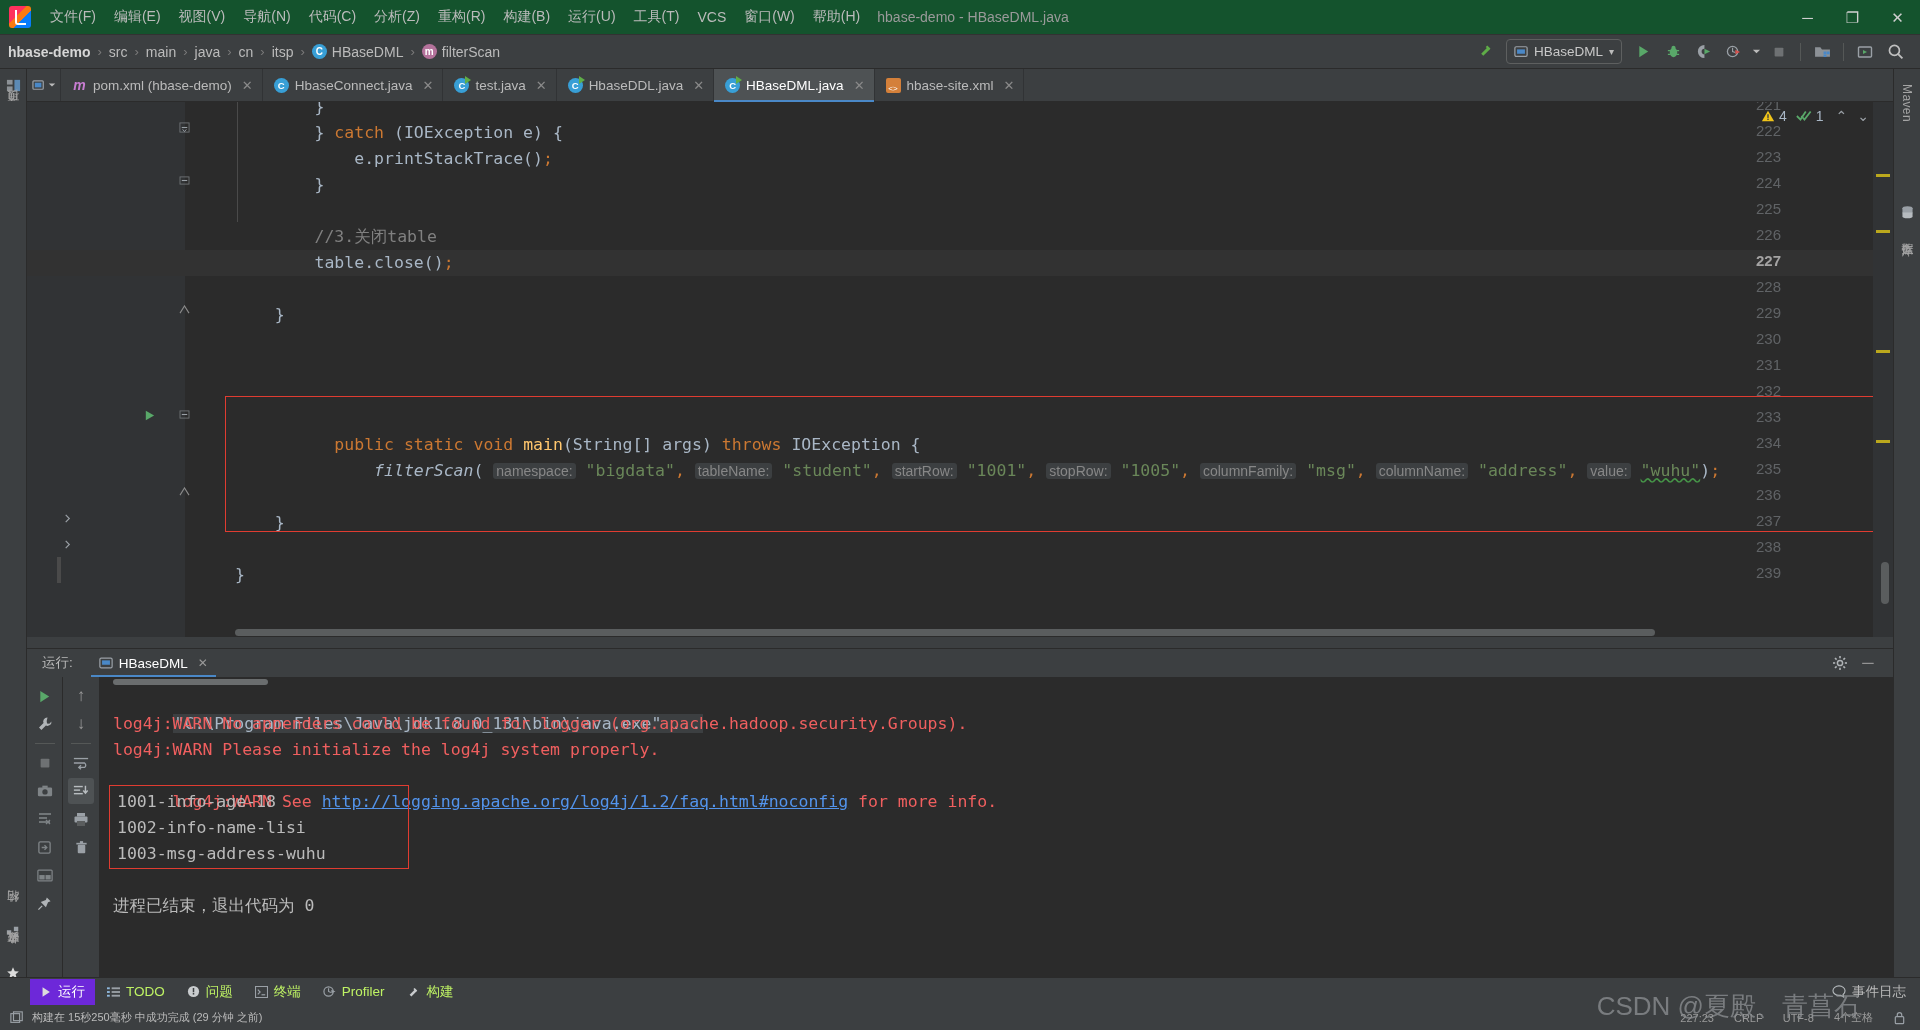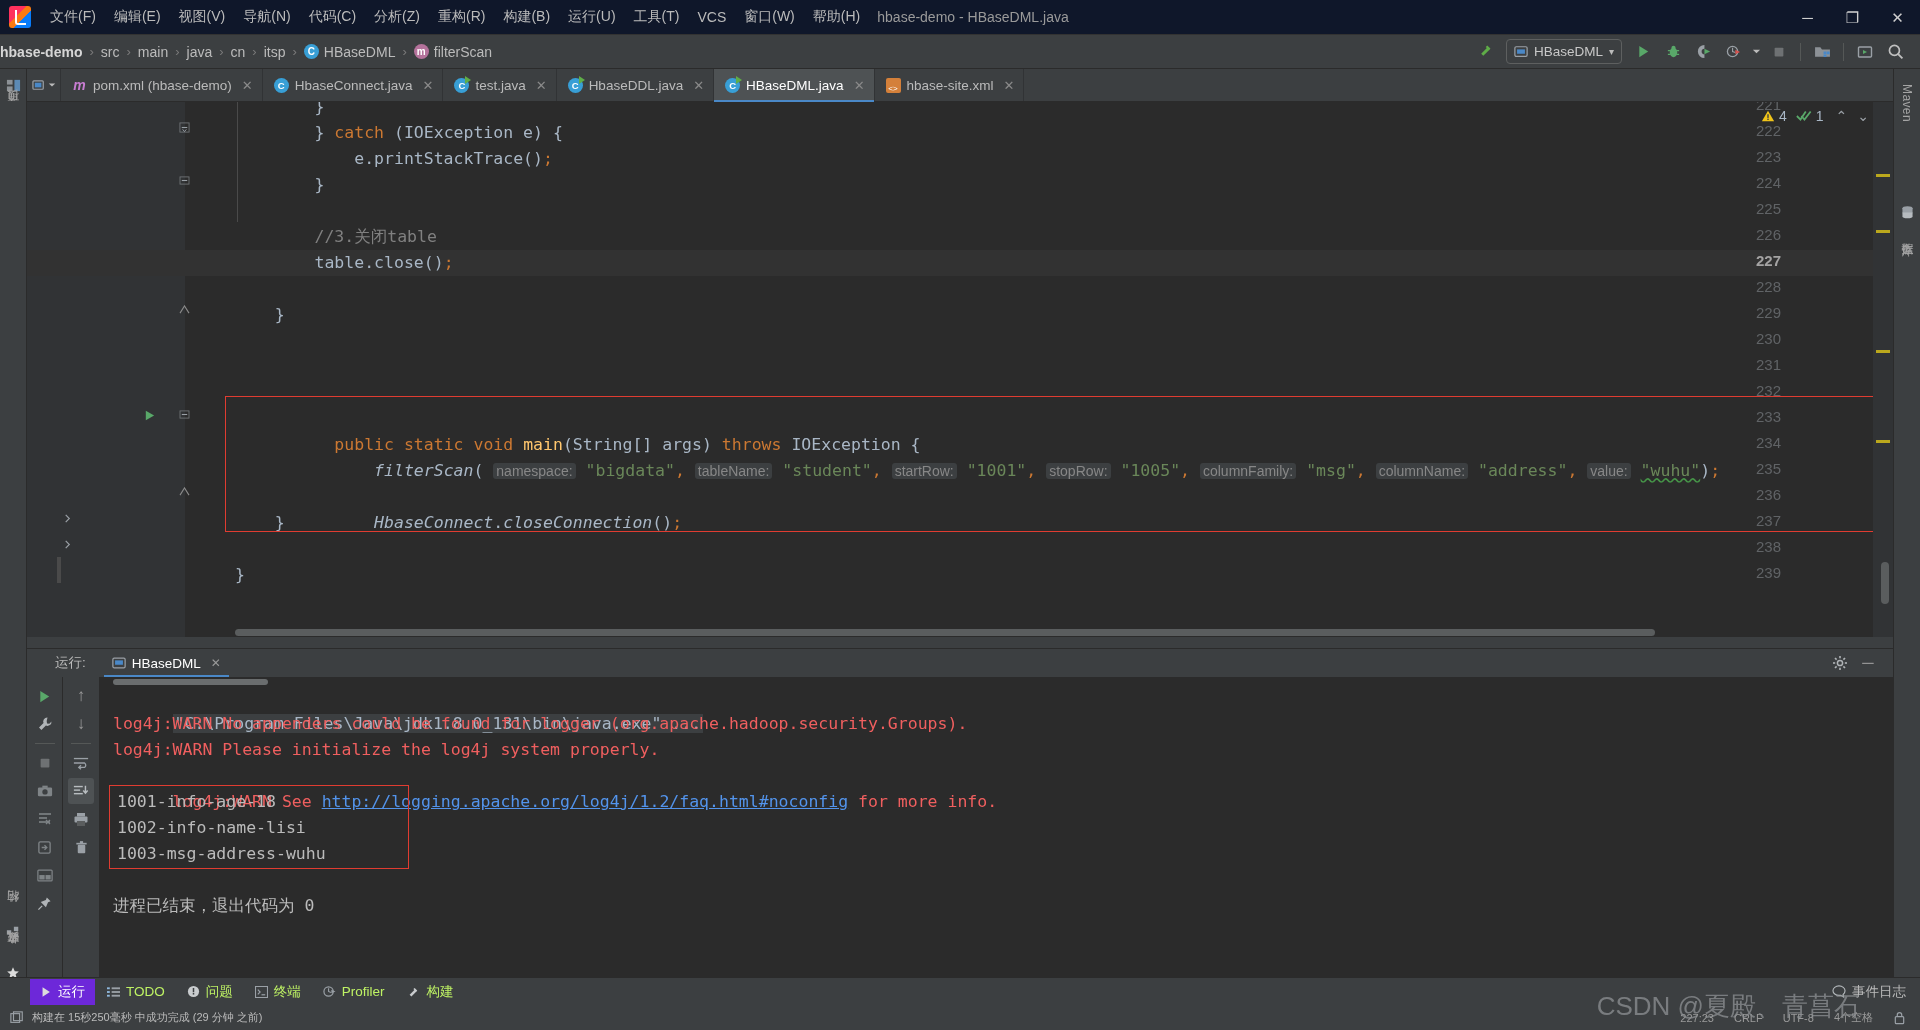--- a/index.html
+++ b/index.html
@@ -7,21 +7,21 @@
     width:1920px; height:1030px; overflow:hidden;
     background:#3c3f41;
     font-family:"Liberation Sans", sans-serif;
     color:#bbbbbb;
     -webkit-font-smoothing:antialiased;
   }
 
   
   #menubar{
     position:absolute; left:0; top:0; width:1920px; height:35px;
-    background:#0f172a; display:flex; align-items:center;
+    background:#14532d; display:flex; align-items:center;
     border-bottom:1px solid #323232;
   }
   #logo{
     width:22px;height:22px;margin-left:9px;margin-right:10px;
     border-radius:3px; position:relative; flex:none;
     background:linear-gradient(135deg,#fe315d 0%,#fe315d 40%,#f97a12 41%,#f97a12 60%,#087cfa 61%,#087cfa 100%);
   }
   #logo::after{
     content:""; position:absolute; left:6px; top:4px; width:9px; height:13px;
     border-left:2px solid #fff; border-bottom:2px solid #fff;
@@ -44,21 +44,21 @@
     width:45px;height:35px; display:flex;align-items:center;justify-content:center;
     color:#cfcfcf; font-size:15px;
   }
 
   
   #navbar{
     position:absolute; left:0; top:35px; width:1920px; height:34px;
     background:#3c3f41; display:flex; align-items:center;
     border-bottom:1px solid #2b2b2b;
   }
-  #crumbs{ display:flex; align-items:center; margin-left:0; }
+  #crumbs{ display:flex; align-items:center; margin-left:8px; }
   .crumb{ font-size:14px; color:#bbbbbb; display:flex; align-items:center; white-space:nowrap; }
   .crumb.bold{ font-weight:bold; color:#d6d6d6; }
   .sep{ color:#7a7a7a; font-size:13px; margin:0 7px; }
   .cicon{
     width:15px;height:15px;border-radius:50%;margin-right:5px; flex:none;
     display:inline-flex;align-items:center;justify-content:center;
     font-size:10px; font-weight:bold; color:#fff;
   }
   .cicon.cls{ background:#389fd6; }
   .cicon.mth{ background:#b4729b; }
@@ -180,21 +180,21 @@
   #vscrollthumb{ position:absolute; right:4px; top:460px; width:8px; height:42px; background:#5a5d5e; border-radius:4px; }
 
   
   #runwin{
     position:absolute; left:27px; top:648px; width:1866px; height:337px;
     background:#3c3f41; border-top:1px solid #2b2b2b;
   }
   #runhdr{
     position:absolute;left:0;top:0;width:100%;height:28px; display:flex;align-items:center;
   }
-  #runlabel{ font-size:13.5px; color:#bbbbbb; margin-left:28px; }
+  #runlabel{ font-size:13.5px; color:#bbbbbb; margin-left:15px; }
   #runtab{
     display:flex;align-items:center;gap:6px; margin-left:18px; padding:3px 8px;
     font-size:13.5px; color:#ffffff; position:relative;
   }
   #runtab::after{ content:""; position:absolute; left:0;right:0;bottom:-3px;height:2px;background:#4a88c7; }
   #runhdrright{ margin-left:auto; display:flex; align-items:center; gap:2px; margin-right:12px; }
   #runtools{
     position:absolute; left:0; top:28px; width:36px; bottom:0;
     display:flex; flex-direction:column; align-items:center; padding-top:6px; gap:2px;
     border-right:1px solid #2b2b2b;
@@ -551,23 +551,20 @@
     <div class="cl" style="top:304px;">
       <span class="plain">    </span><span class="kw">public</span><span class="plain"> </span><span class="kw">static</span><span class="plain"> </span><span class="kw">void</span><span class="plain"> </span><span class="fn">main</span><span class="plain">(</span><span class="plain">String[] args</span><span class="plain">) </span><span class="kw">throws</span><span class="plain"> </span><span class="plain">IOException</span><span class="plain"> {</span>
     </div>
 
     
     <div class="cl" style="top:330px;">
       <span class="plain">        </span><span class="mcall">filterScan</span><span class="plain">(</span><span class="plain"> </span><span class="hint">namespace:</span><span class="plain"> </span><span class="str">"bigdata"</span><span class="kw">,</span><span class="plain"> </span><span class="hint">tableName:</span><span class="plain"> </span><span class="str">"student"</span><span class="kw">,</span><span class="plain"> </span><span class="hint">startRow:</span><span class="plain"> </span><span class="str">"1001"</span><span class="kw">,</span><span class="plain"> </span><span class="hint">stopRow:</span><span class="plain"> </span><span class="str">"1005"</span><span class="kw">,</span><span class="plain"> </span><span class="hint">columnFamily:</span><span class="plain"> </span><span class="str">"msg"</span><span class="kw">,</span><span class="plain"> </span><span class="hint">columnName:</span><span class="plain"> </span><span class="str">"address"</span><span class="kw">,</span><span class="plain"> </span><span class="hint">value:</span><span class="plain"> </span><span class="str typo">"wuhu"</span><span class="plain">)</span><span class="kw">;</span>
     </div>
 
     
-    <div class="cl" style="top:382px;">
-      <span class="plain">        </span><span class="sfield">HbaseConnect</span><span class="plain">.</span><span class="sfield">closeConnection</span><span class="plain">()</span><span class="kw">;</span>
-    </div>
 
     <div class="cl" style="top:408px;"><span class="plain">    }</span></div>
     <div class="cl" style="top:460px;"><span class="plain">}</span></div>
   </div>
 
   <div id="redbox" style="left:198px;top:294px;width:1674px;height:136px;"></div>
 
   <div id="caret" style="left:1862px;top:332px;height:22px;"></div>
 
   <div id="inspectwidget">

